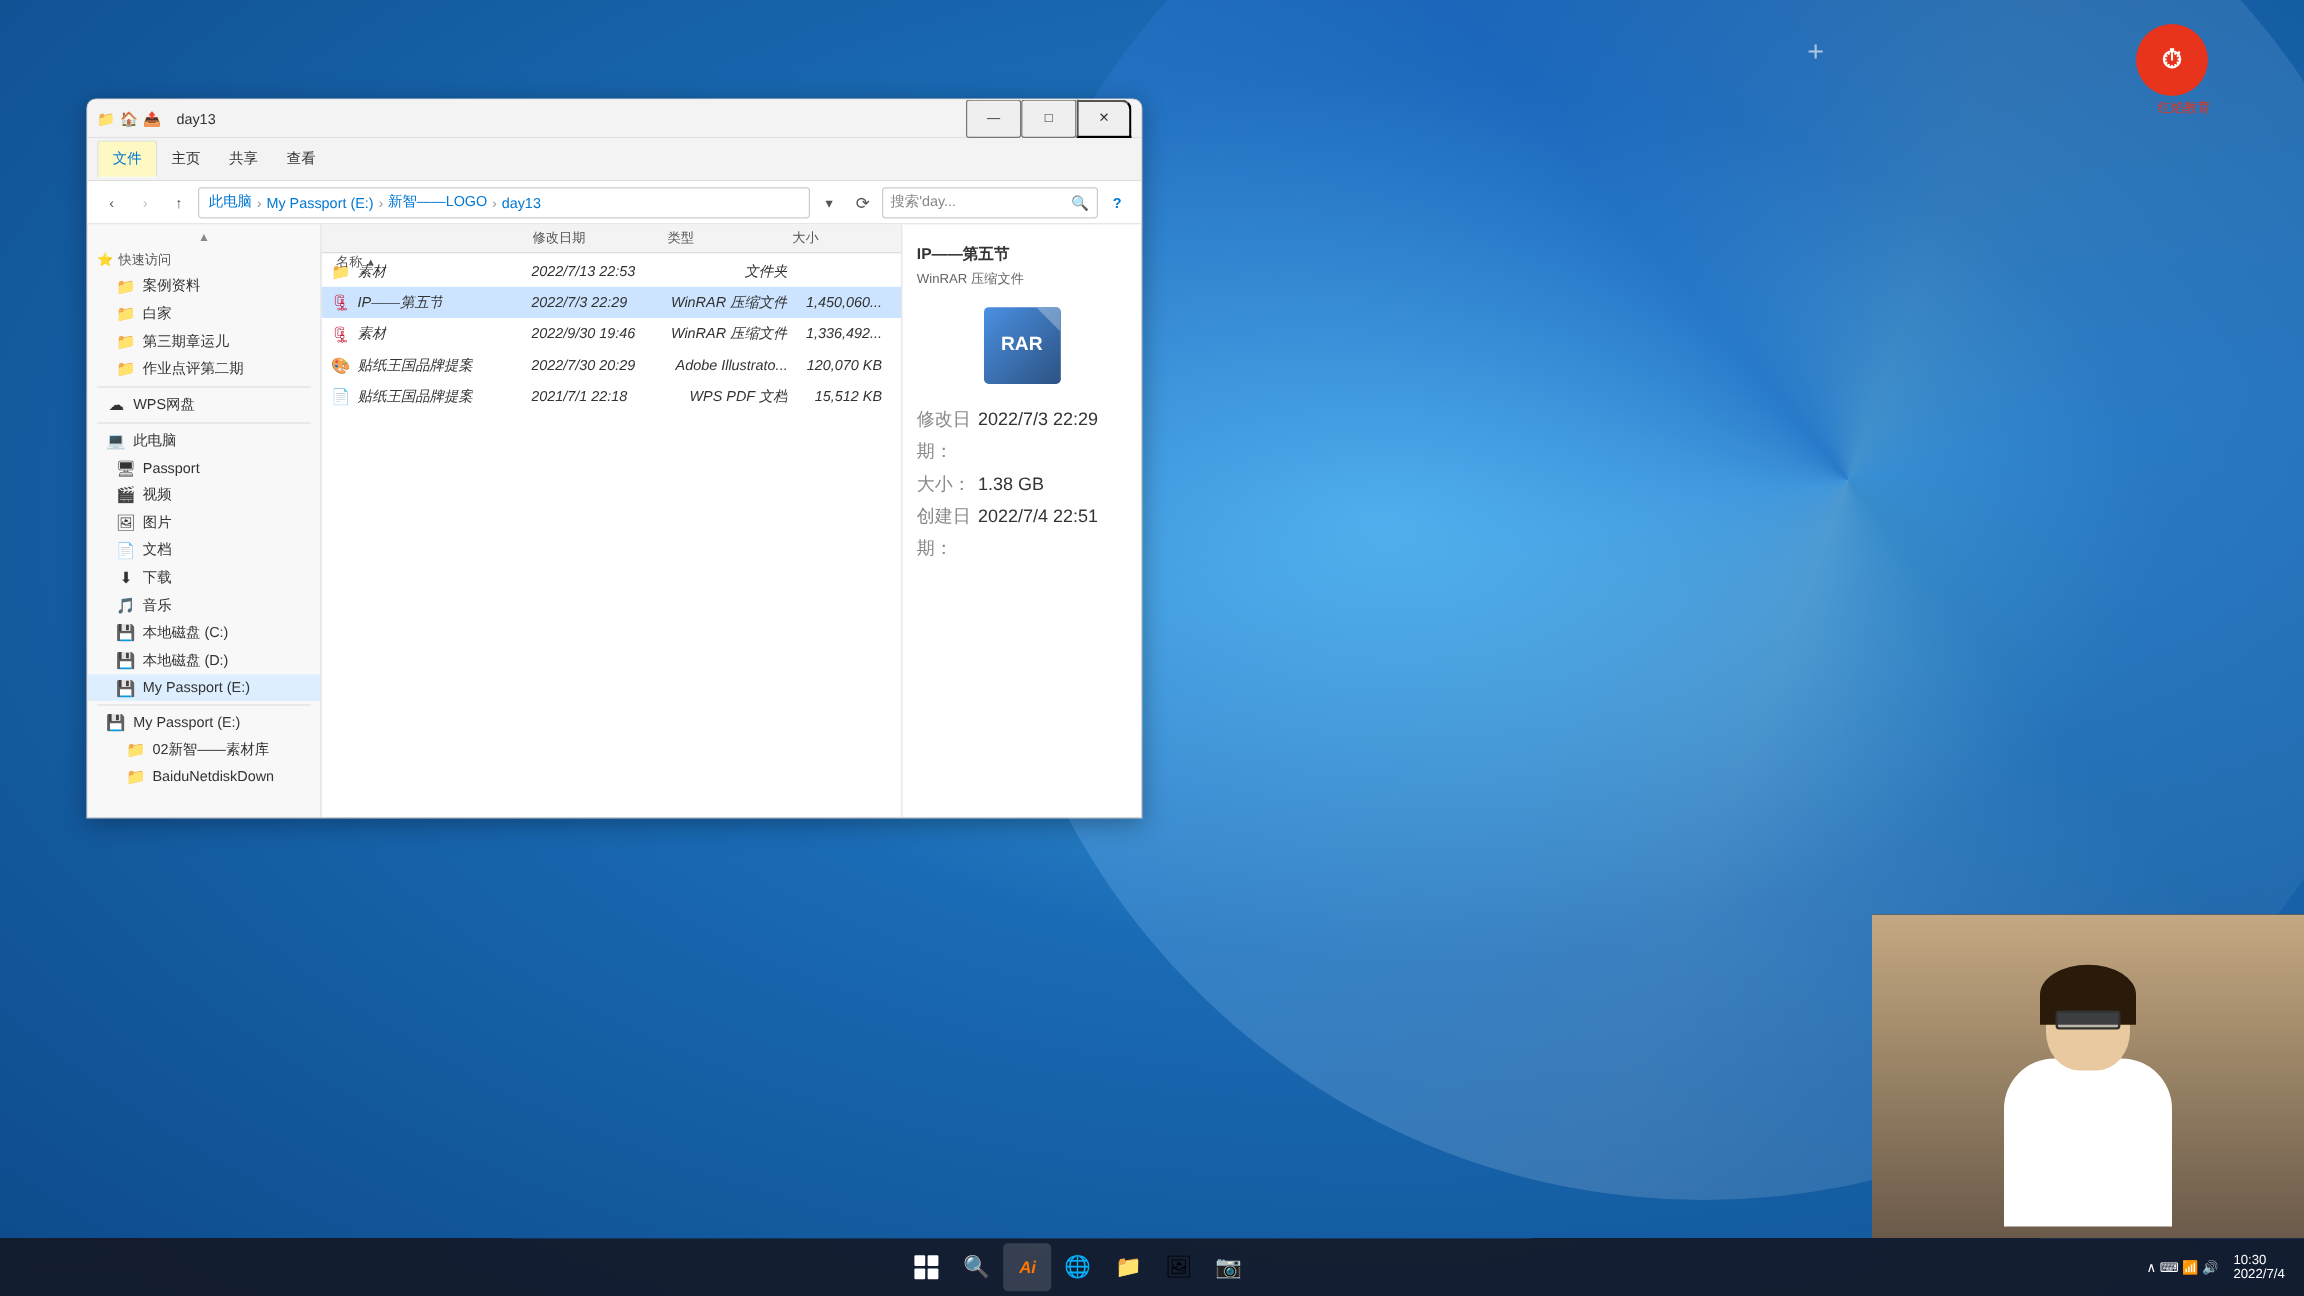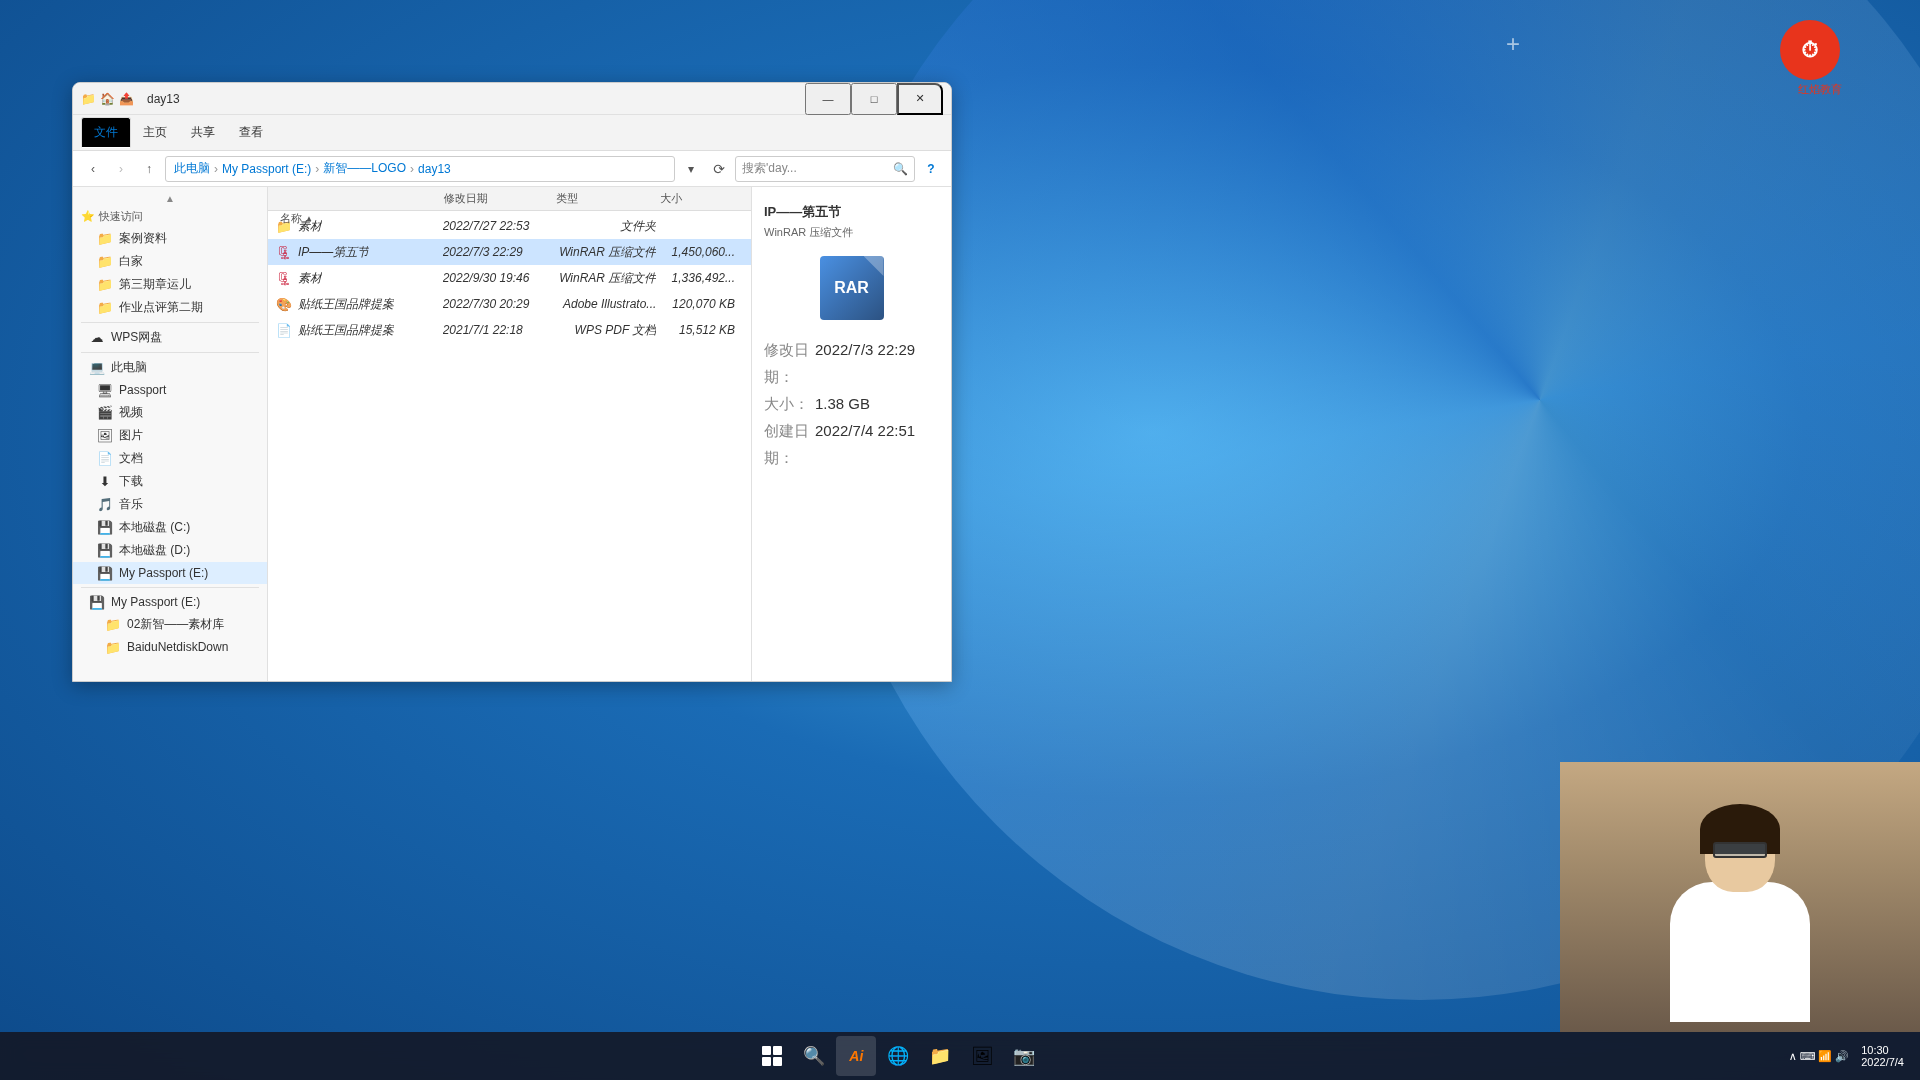--- a/index.html
+++ b/index.html
@@ -246,21 +246,21 @@
       gap: 0;
     }
     .ribbon-tab {
       padding: 6px 12px;
       font-size: 12px;
       cursor: pointer;
       border-radius: 3px 3px 0 0;
       color: #333;
     }
     .ribbon-tab.active {
-      background: #000000;
+      background: #fef9c3;
       border: 1px solid #ddd;
       border-bottom: 1px solid white;
       color: #0078d4;
     }
 
     
     .address-bar {
       height: 36px;
       background: white;
       border-bottom: 1px solid #e0e0e0;
@@ -760,21 +760,21 @@
         </div>
       </div>
 
       <div class="file-list">
 
         <div class="file-row">
           <div class="file-name-cell">
             <span class="file-icon folder-icon-yellow">📁</span>
             <span class="file-cell">素材</span>
           </div>
-          <span class="file-cell cell-date">2022/7/27 22:53</span>
+          <span class="file-cell cell-date">2022/7/13 22:53</span>
           <span class="file-cell cell-type">文件夹</span>
           <span class="file-cell cell-size"></span>
         </div>
 
         <div class="file-row selected">
           <div class="file-name-cell">
             <span class="file-icon rar-color">🗜</span>
             <span class="file-cell">IP——第五节</span>
           </div>
           <span class="file-cell cell-date">2022/7/3 22:29</span>

